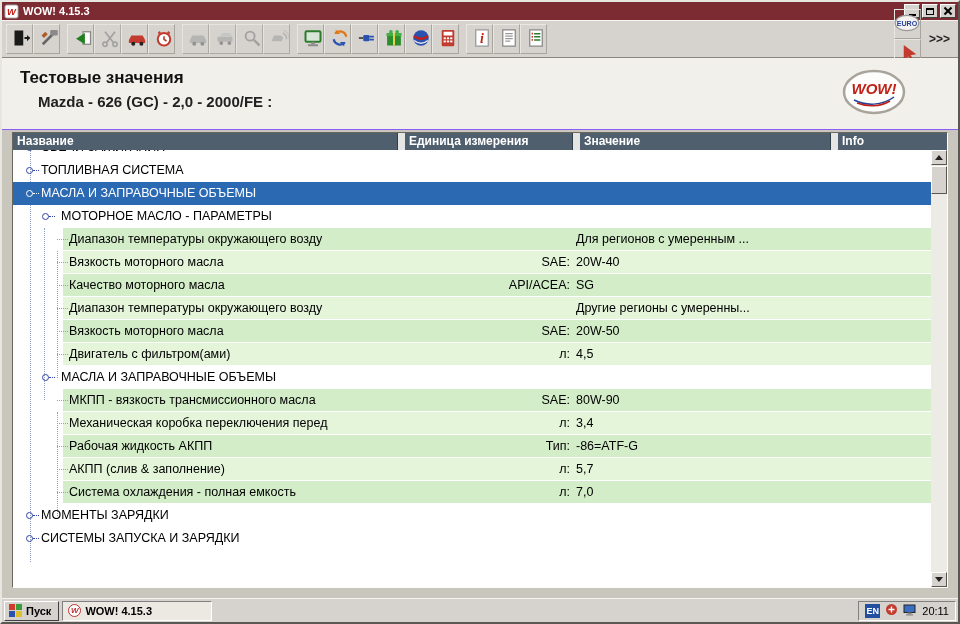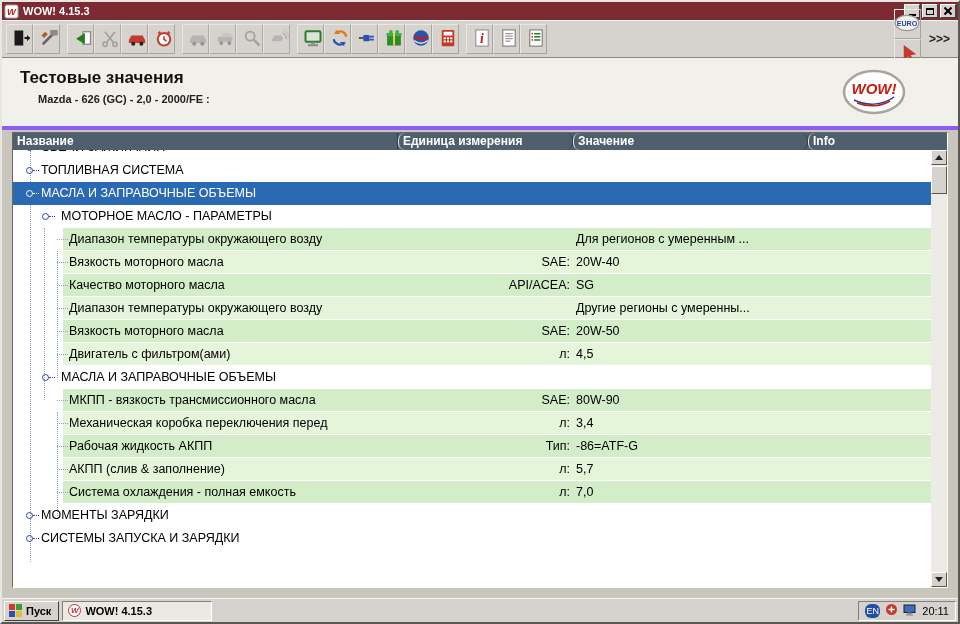--- a/index.html
+++ b/index.html
@@ -23,31 +23,31 @@
   
   .toolbar { height:38px; background:#d6d3ce; border-top:1px solid #f5f4f0; border-bottom:1px solid #8a877f; display:flex; align-items:center; padding:0 4px; }
   #toolbar-icons { display:flex; align-items:center; }
   .tb-btn { width:27px; height:30px; background:transparent; border:1px solid; border-color:#e9e7e2 #a8a59d #a8a59d #e9e7e2; display:flex; align-items:center; justify-content:flex-end; }
   .tb-btn.disabled { opacity:.85; }
   .tb-sep { width:7px; height:30px; display:inline-block; }
   .toolbar-right { margin-left:auto; display:flex; align-items:center; gap:4px; }
   .toolbar-more { font-size:12px; font-weight:bold; color:#222; padding:0 4px; }
 
   
-  .page-header { height:72px; background:#f2f0ea; position:relative; padding:10px 0 0 18px; border-bottom:4px solid #8b5cf6; }
+  .page-header { height:72px; background:#f2f0ea; position:relative; padding:10px 0 0 18px; border-bottom:1px solid #8b5cf6; }
   .page-title { font-size:17px; font-weight:bold; color:#111; }
-  .page-subtitle { font-size:11px; font-weight:bold; color:#222; margin:5px 0 0 10px;padding-left:8px; }
+  .page-subtitle { font-size:15px; font-weight:bold; color:#222; margin:5px 0 0 10px;padding-left:8px; }
   .wow-logo { position:absolute; right:52px; top:11px; }
 
   
   .table-wrap { position:absolute; left:10px; top:130px; width:936px; height:456px; border:1px solid; border-color:#6a675f #fdfdfb #fdfdfb #6a675f; background:#bef264; }
   .table-header { height:17px; background:var(--thead,#4f5f6e); display:flex; color:#fff; font-size:12px; font-weight:bold; line-height:16px; }
   .th { padding-left:4px; overflow:hidden; white-space:nowrap; border-right:1px solid #333f48; }
-  .th+.th { border-left:1px solid #e5e5e5;border-radius:7px; }
-  .th-name { width:385px; } .th-unit { width:175px; } .th-value { width:235px; } .th-info { flex:1; border-right:none; }
+  .th+.th { border-left:7px solid #e5e5e5; }
+  .th-name { width:385px; } .th-unit { width:175px; } .th-value { width:258px; } .th-info { flex:1; border-right:none; }
 
   .table-body { position:absolute; top:17px; left:0; right:16px; bottom:0; overflow:hidden; background:#fff; font-size:12.5px; }
 
   .tree-line { position:absolute; width:0; border-left:1px dotted #90a0c4; z-index:0; }
   #tl-a { left:17px; top:0; height:412px; }
   #tl-b { left:31px; top:78px; height:172px; }
   #tl-c { left:44px; top:101px; height:127px; }
   #tl-d { left:44px; top:262px; height:104px; }
 
   .row { position:relative; height:23px; line-height:23px; white-space:nowrap; z-index:1; }
@@ -86,21 +86,21 @@
   
   .taskbar { position:absolute; left:0; right:0; bottom:0; height:24px; background:#d6d3ce; border-top:1px solid #f5f4f0; display:flex; align-items:center; padding:0 2px; gap:3px; }
   .start-btn { height:20px; padding:0 7px 0 4px; background:#d6d3ce; border:1px solid; border-color:#fff #404040 #404040 #fff; display:flex; align-items:center; gap:4px; font-size:11px; font-weight:bold; }
   .win-flag { width:13px; height:13px; display:grid; grid-template-columns:6px 6px; grid-template-rows:6px 6px; gap:1px; }
   .win-flag span:nth-child(1){background:#d23b2a;} .win-flag span:nth-child(2){background:#3a9c3a;}
   .win-flag span:nth-child(3){background:#2a52b0;} .win-flag span:nth-child(4){background:#e0c02a;}
   .task-btn { height:20px; width:150px; background:#ece9e2; border:1px solid; border-color:#808080 #fff #fff #808080; display:flex; align-items:center; gap:4px; padding:0 5px; font-size:11px; font-weight:bold; }
   .task-ic { width:13px; height:13px; border-radius:50%; background:#fff; border:1px solid #b33; color:#b33; font-size:8px; font-weight:bold; font-style:italic; display:flex; align-items:center; justify-content:center; }
   .tb-spacer { flex:1; }
   .tray { height:20px; border:1px solid; border-color:#808080 #fff #fff #808080; display:flex; align-items:center; gap:5px; padding:0 6px; }
-  .lang-badge { width:15px; height:14px; background:#234fa0; color:#fff; font-size:9px; font-weight:normal; display:flex; align-items:center; justify-content:center;border-radius:6px; }
+  .lang-badge { width:15px; height:14px; background:#234fa0; color:#fff; font-size:9px; font-weight:bold; display:flex; align-items:center; justify-content:center; }
   .tray-time { font-size:11px; }
 </style>
 </head>
 <body>
 
 <div class="window">
 
   <div class="titlebar">
     <span class="app-icon">
       <svg width="15" height="15" viewBox="0 0 16 16">

